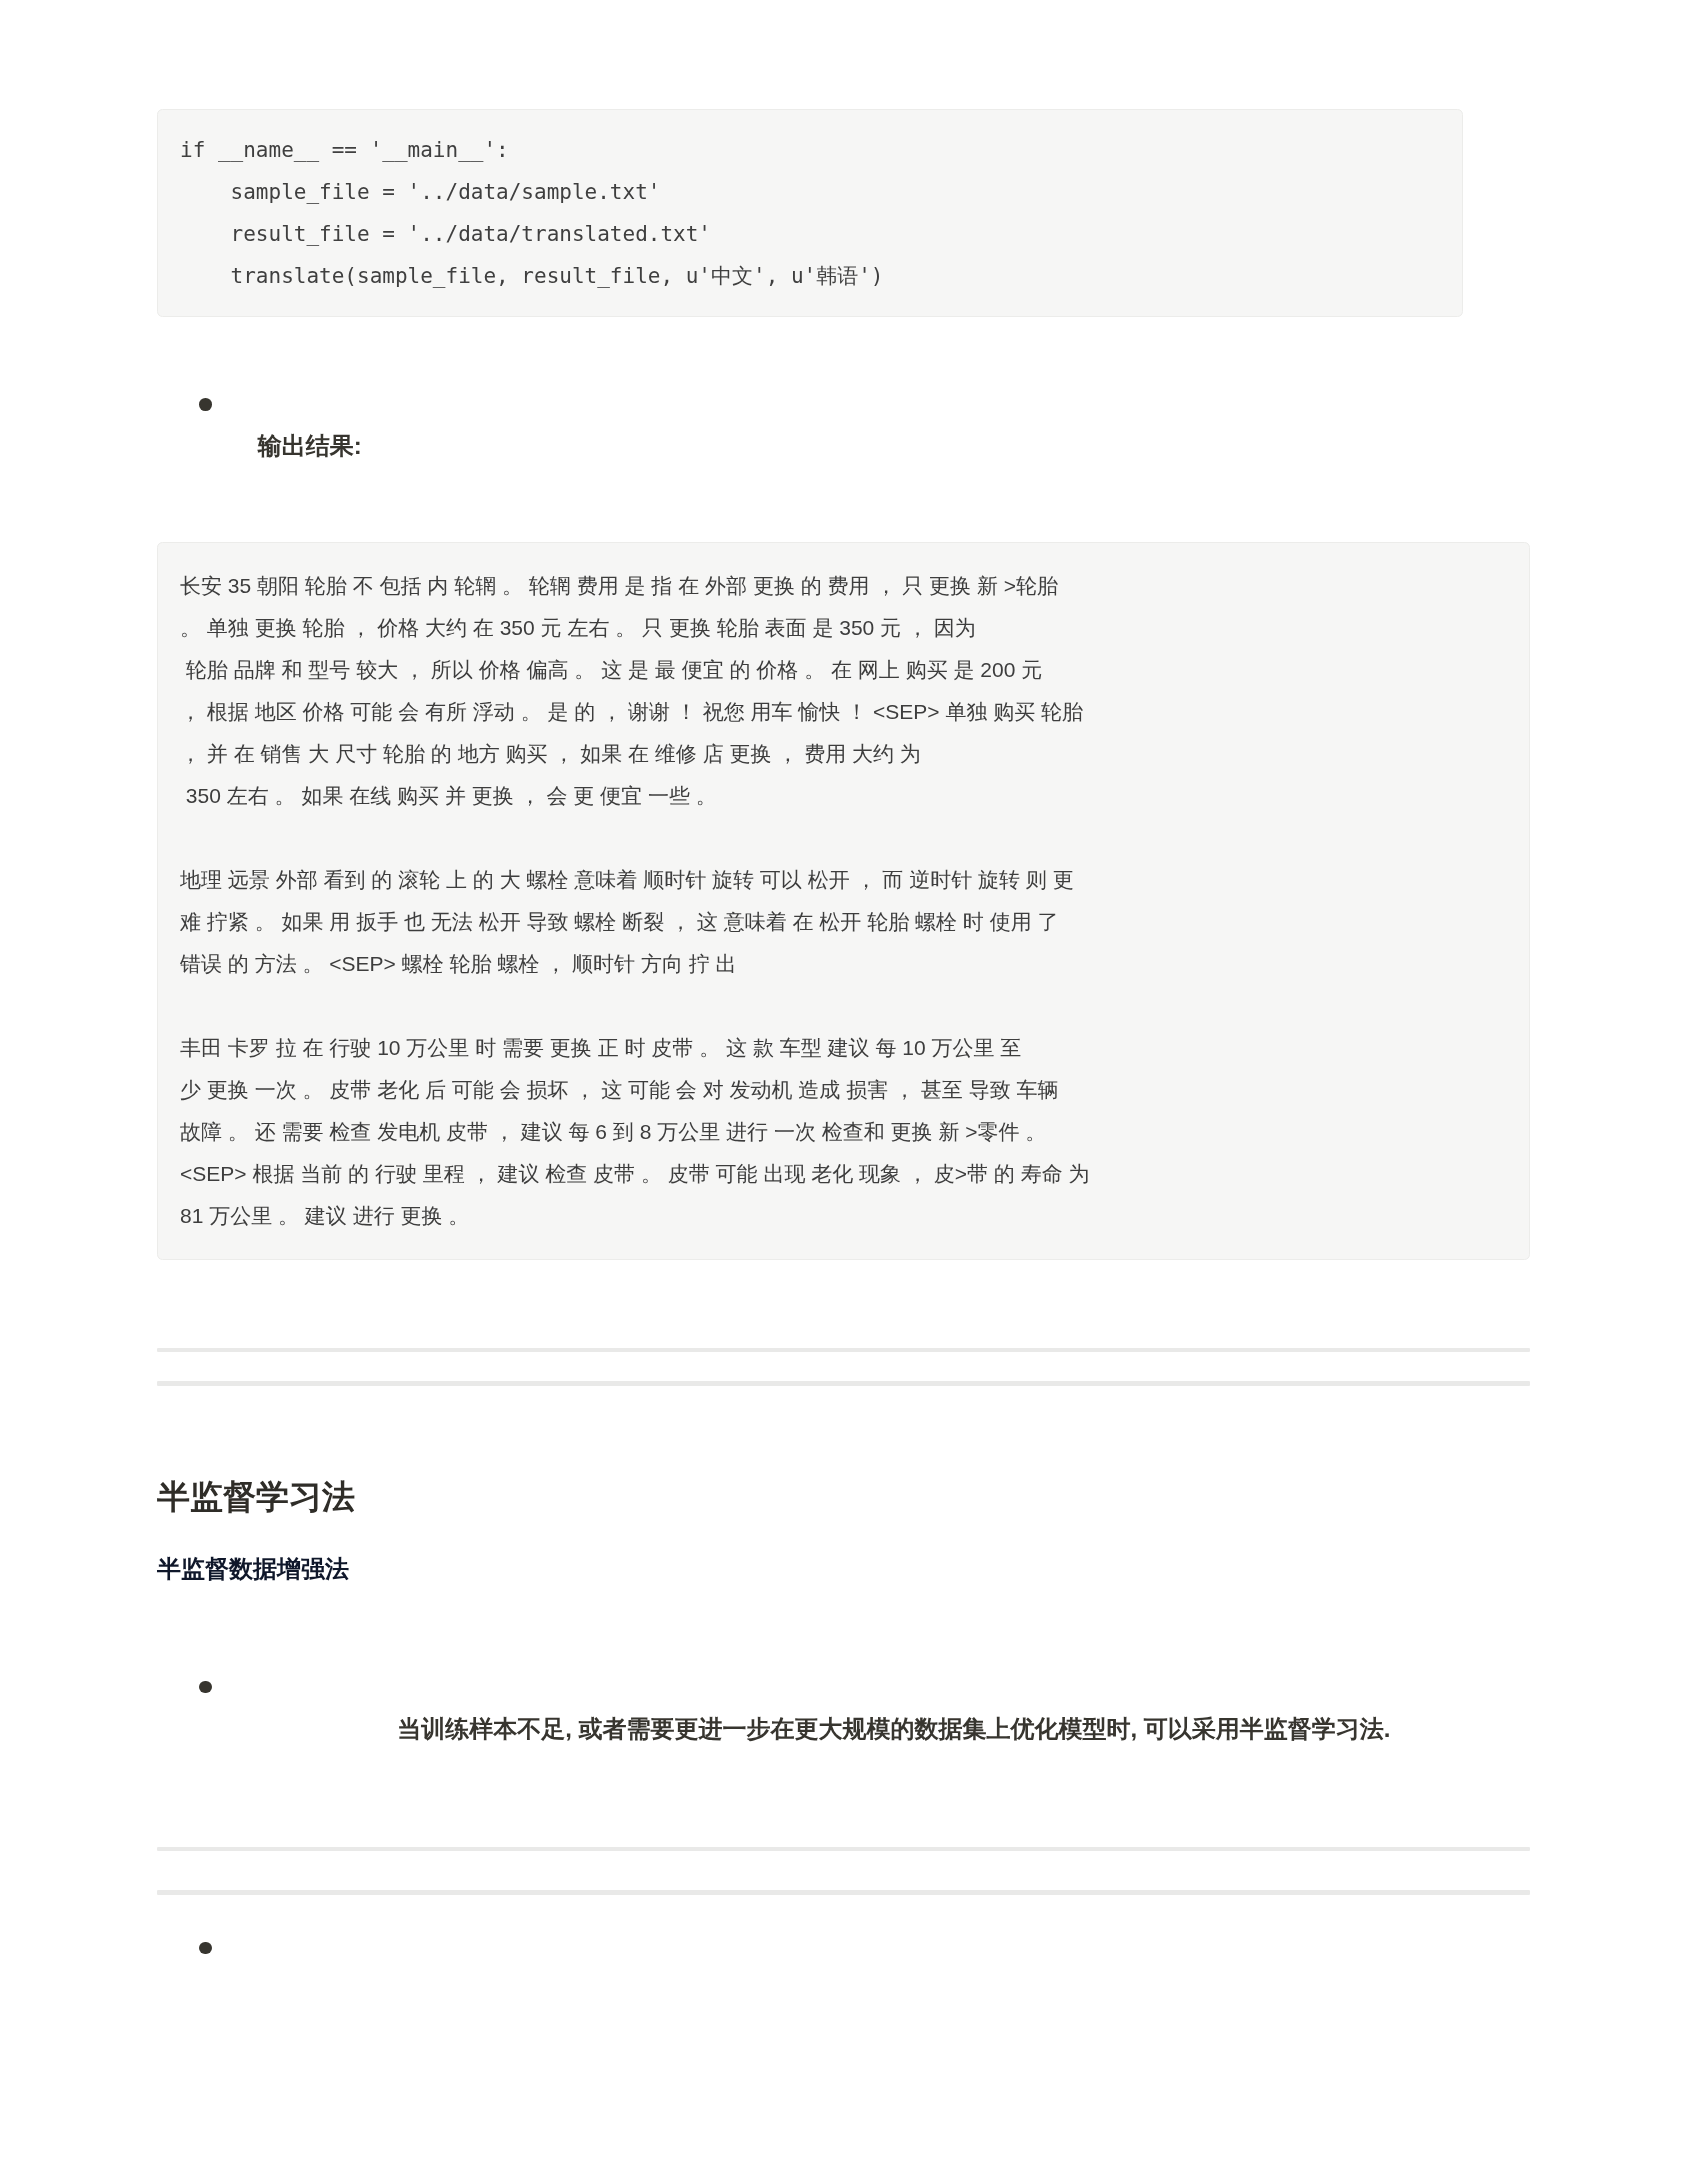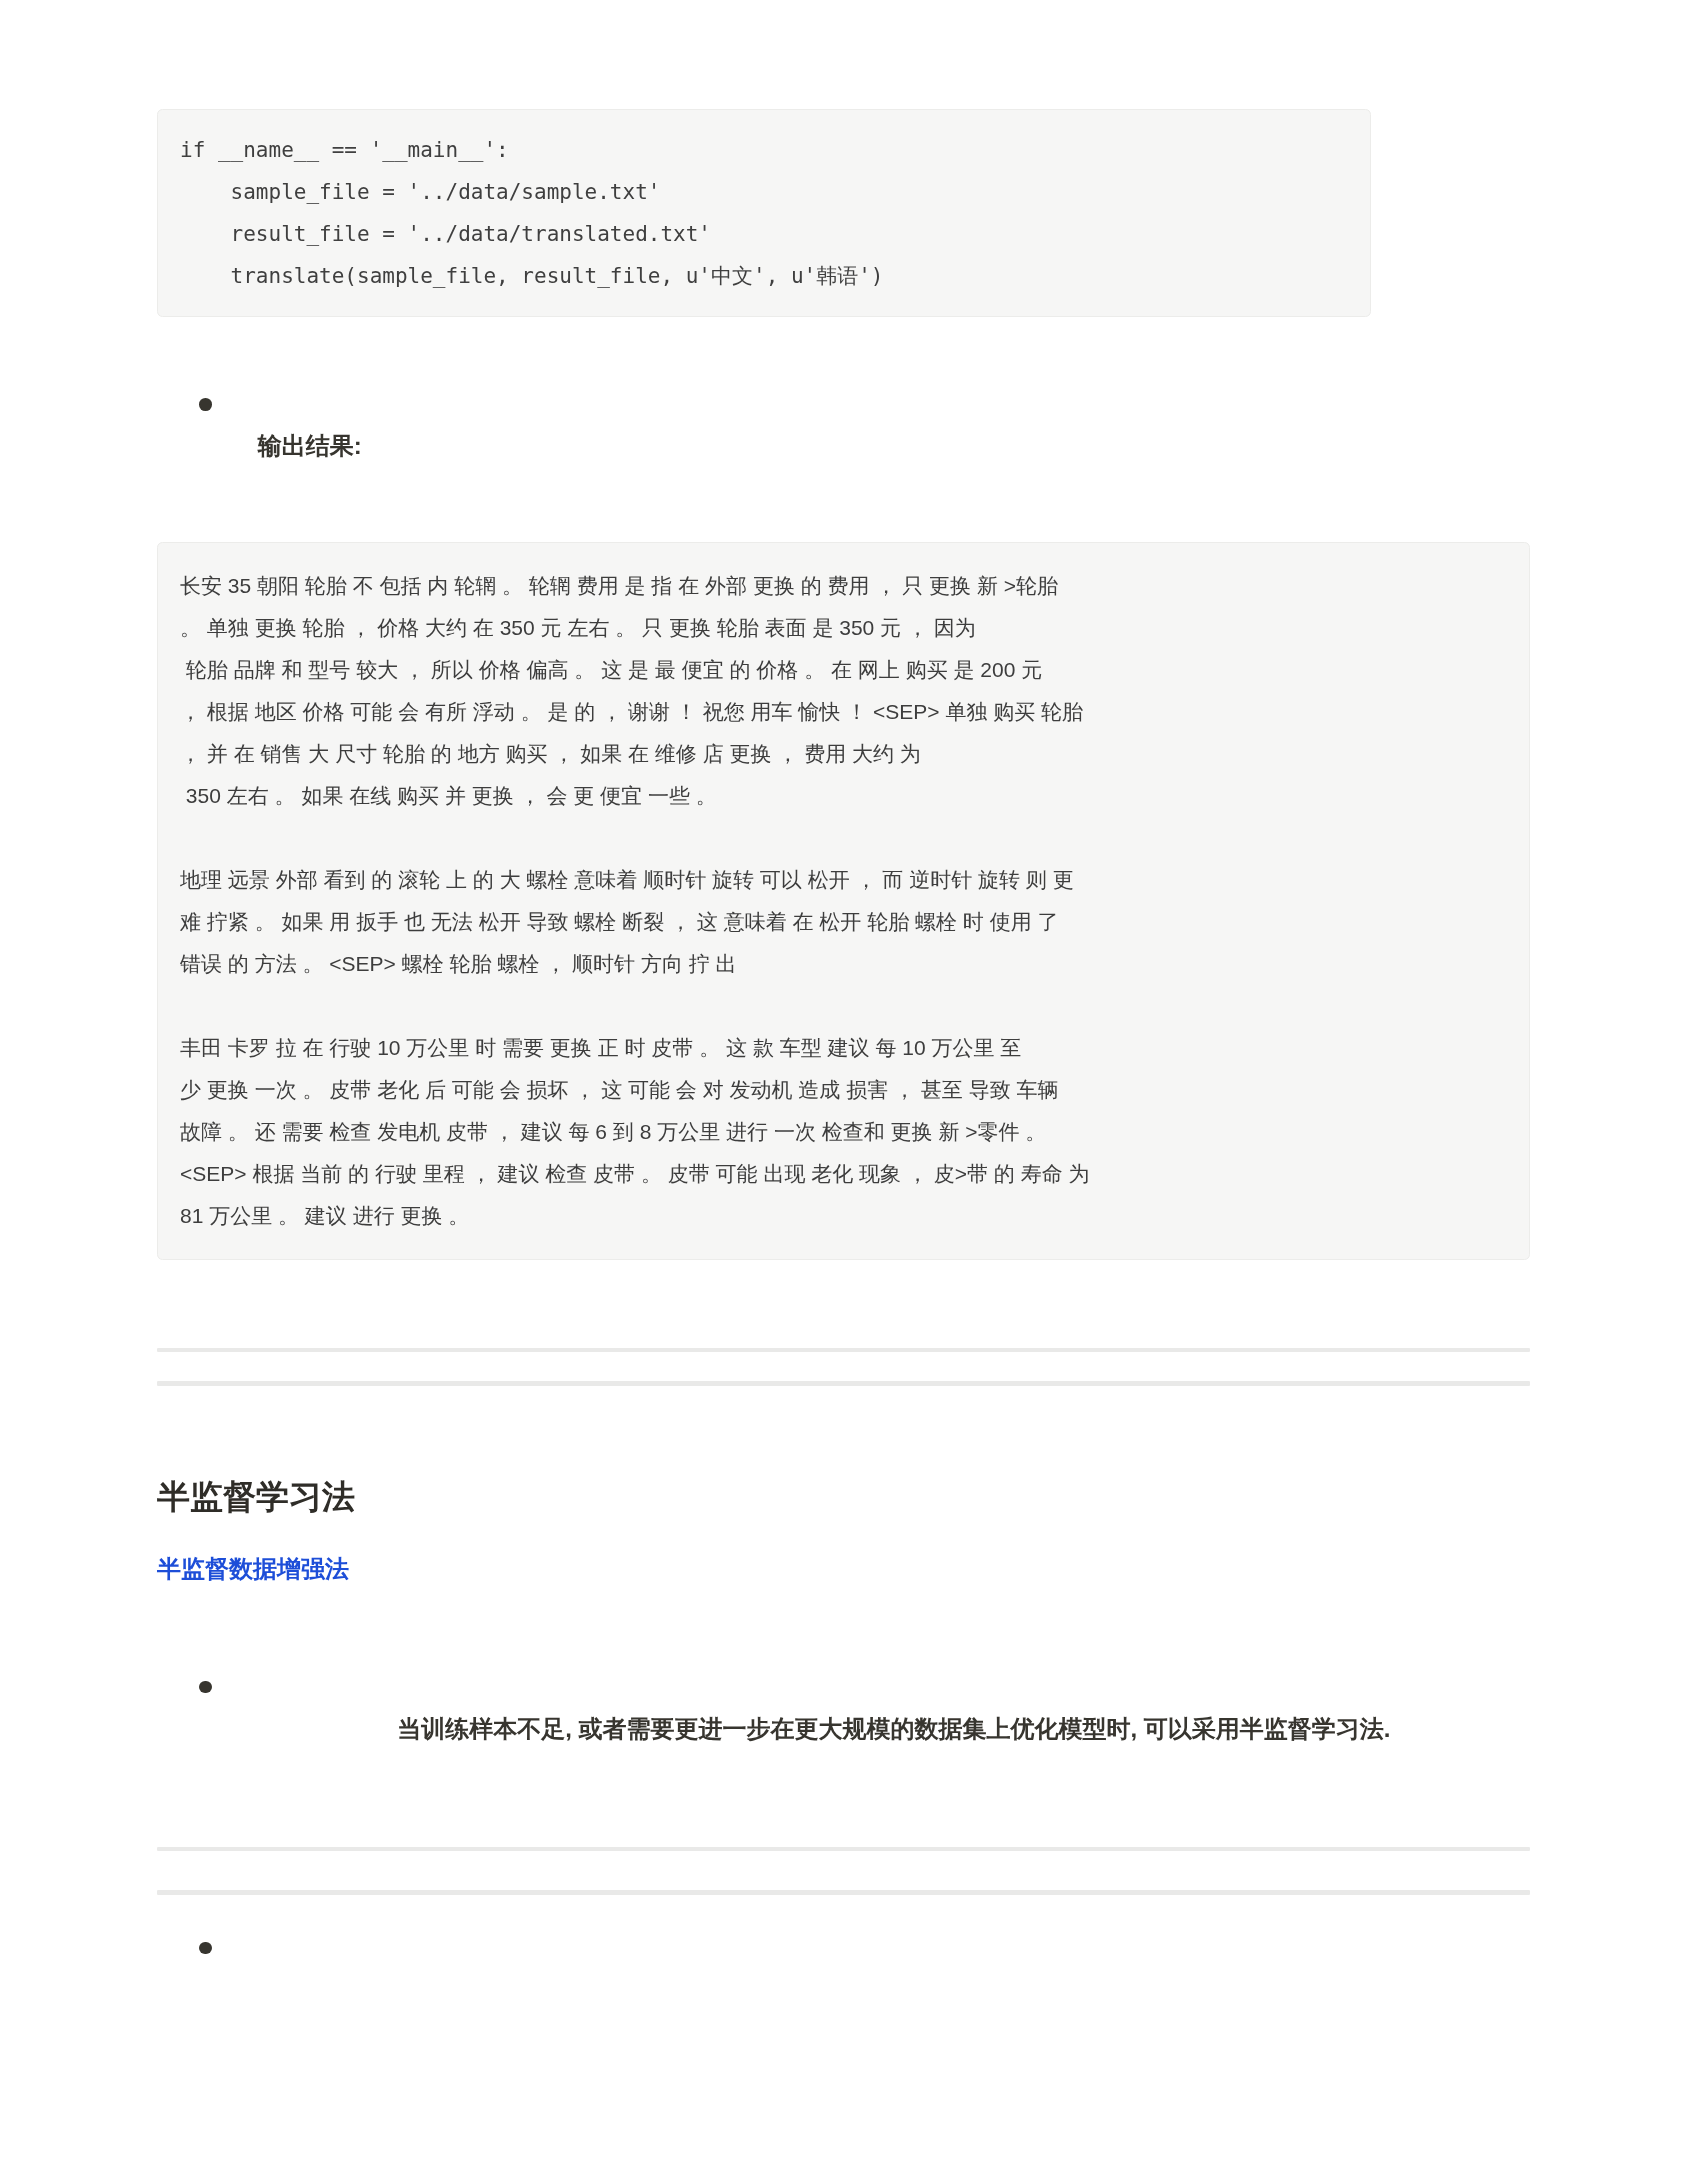--- a/index.html
+++ b/index.html
@@ -12,21 +12,21 @@
     overflow: hidden;
   }
   .content {
     box-sizing: border-box;
     width: 1687px;
     padding: 109px 157px 0 157px;
   }
   
   .code-block {
     box-sizing: border-box;
-    width: 1214px;
+    width: 1306px;
     background: #f6f6f5;
     border: 1.1px solid #ececea;
     border-radius: 5.5px;
     padding: 19px 22px;
     font-family: "DejaVu Sans Mono", monospace;
     font-size: 21px;
     line-height: 42px;
     color: #3f3f3f;
     white-space: pre-wrap;
     word-break: break-word;
@@ -88,21 +88,21 @@
     font-size: 33px;
     line-height: 39px;
     font-weight: 700;
     color: #2f2d28;
   }
   h2.page-h2 {
     margin: 37px 0 0 0;
     font-size: 24px;
     line-height: 31px;
     font-weight: 700;
-    color: #1d4ed8;
+    color: #0f172a;
   }
   .mt-output-item { margin-top: 0; }
   .b1 { margin-top: 82px; text-align: center; }
   .b2 { margin-top: 34px; }
   .b3 { margin-top: 32px; }
 </style>
 </head>
 <body>
 
 <div class="content">

